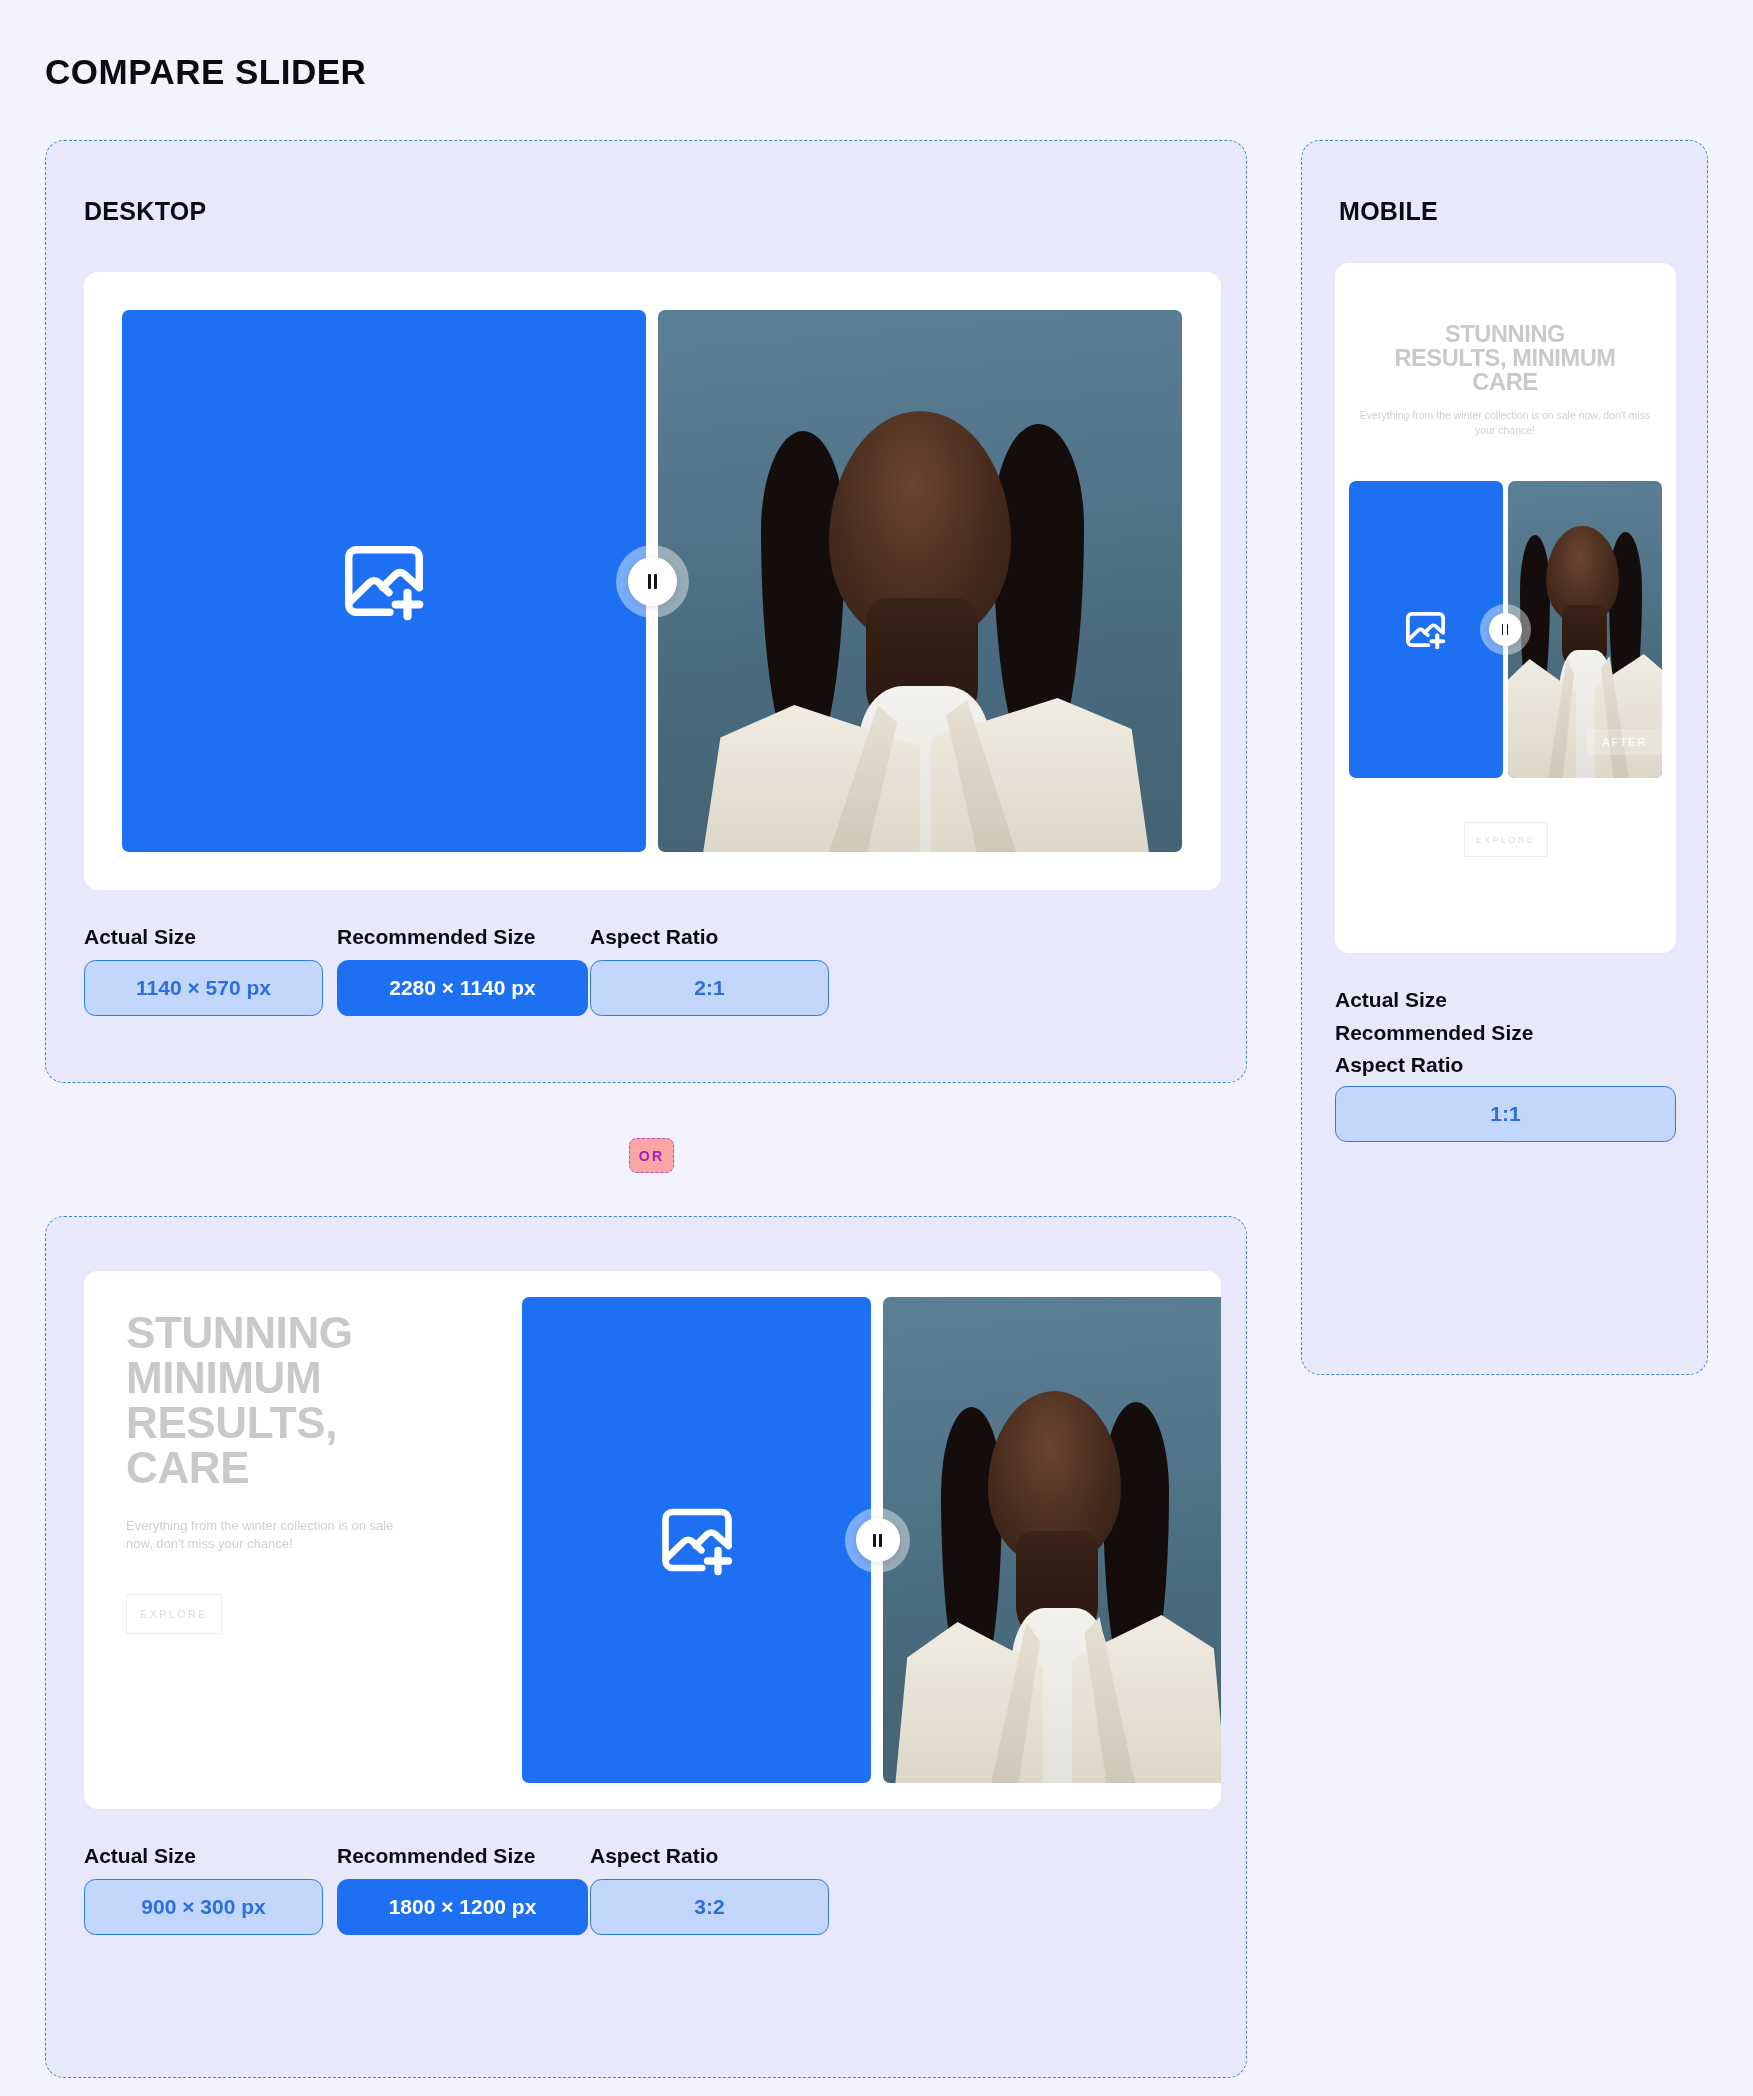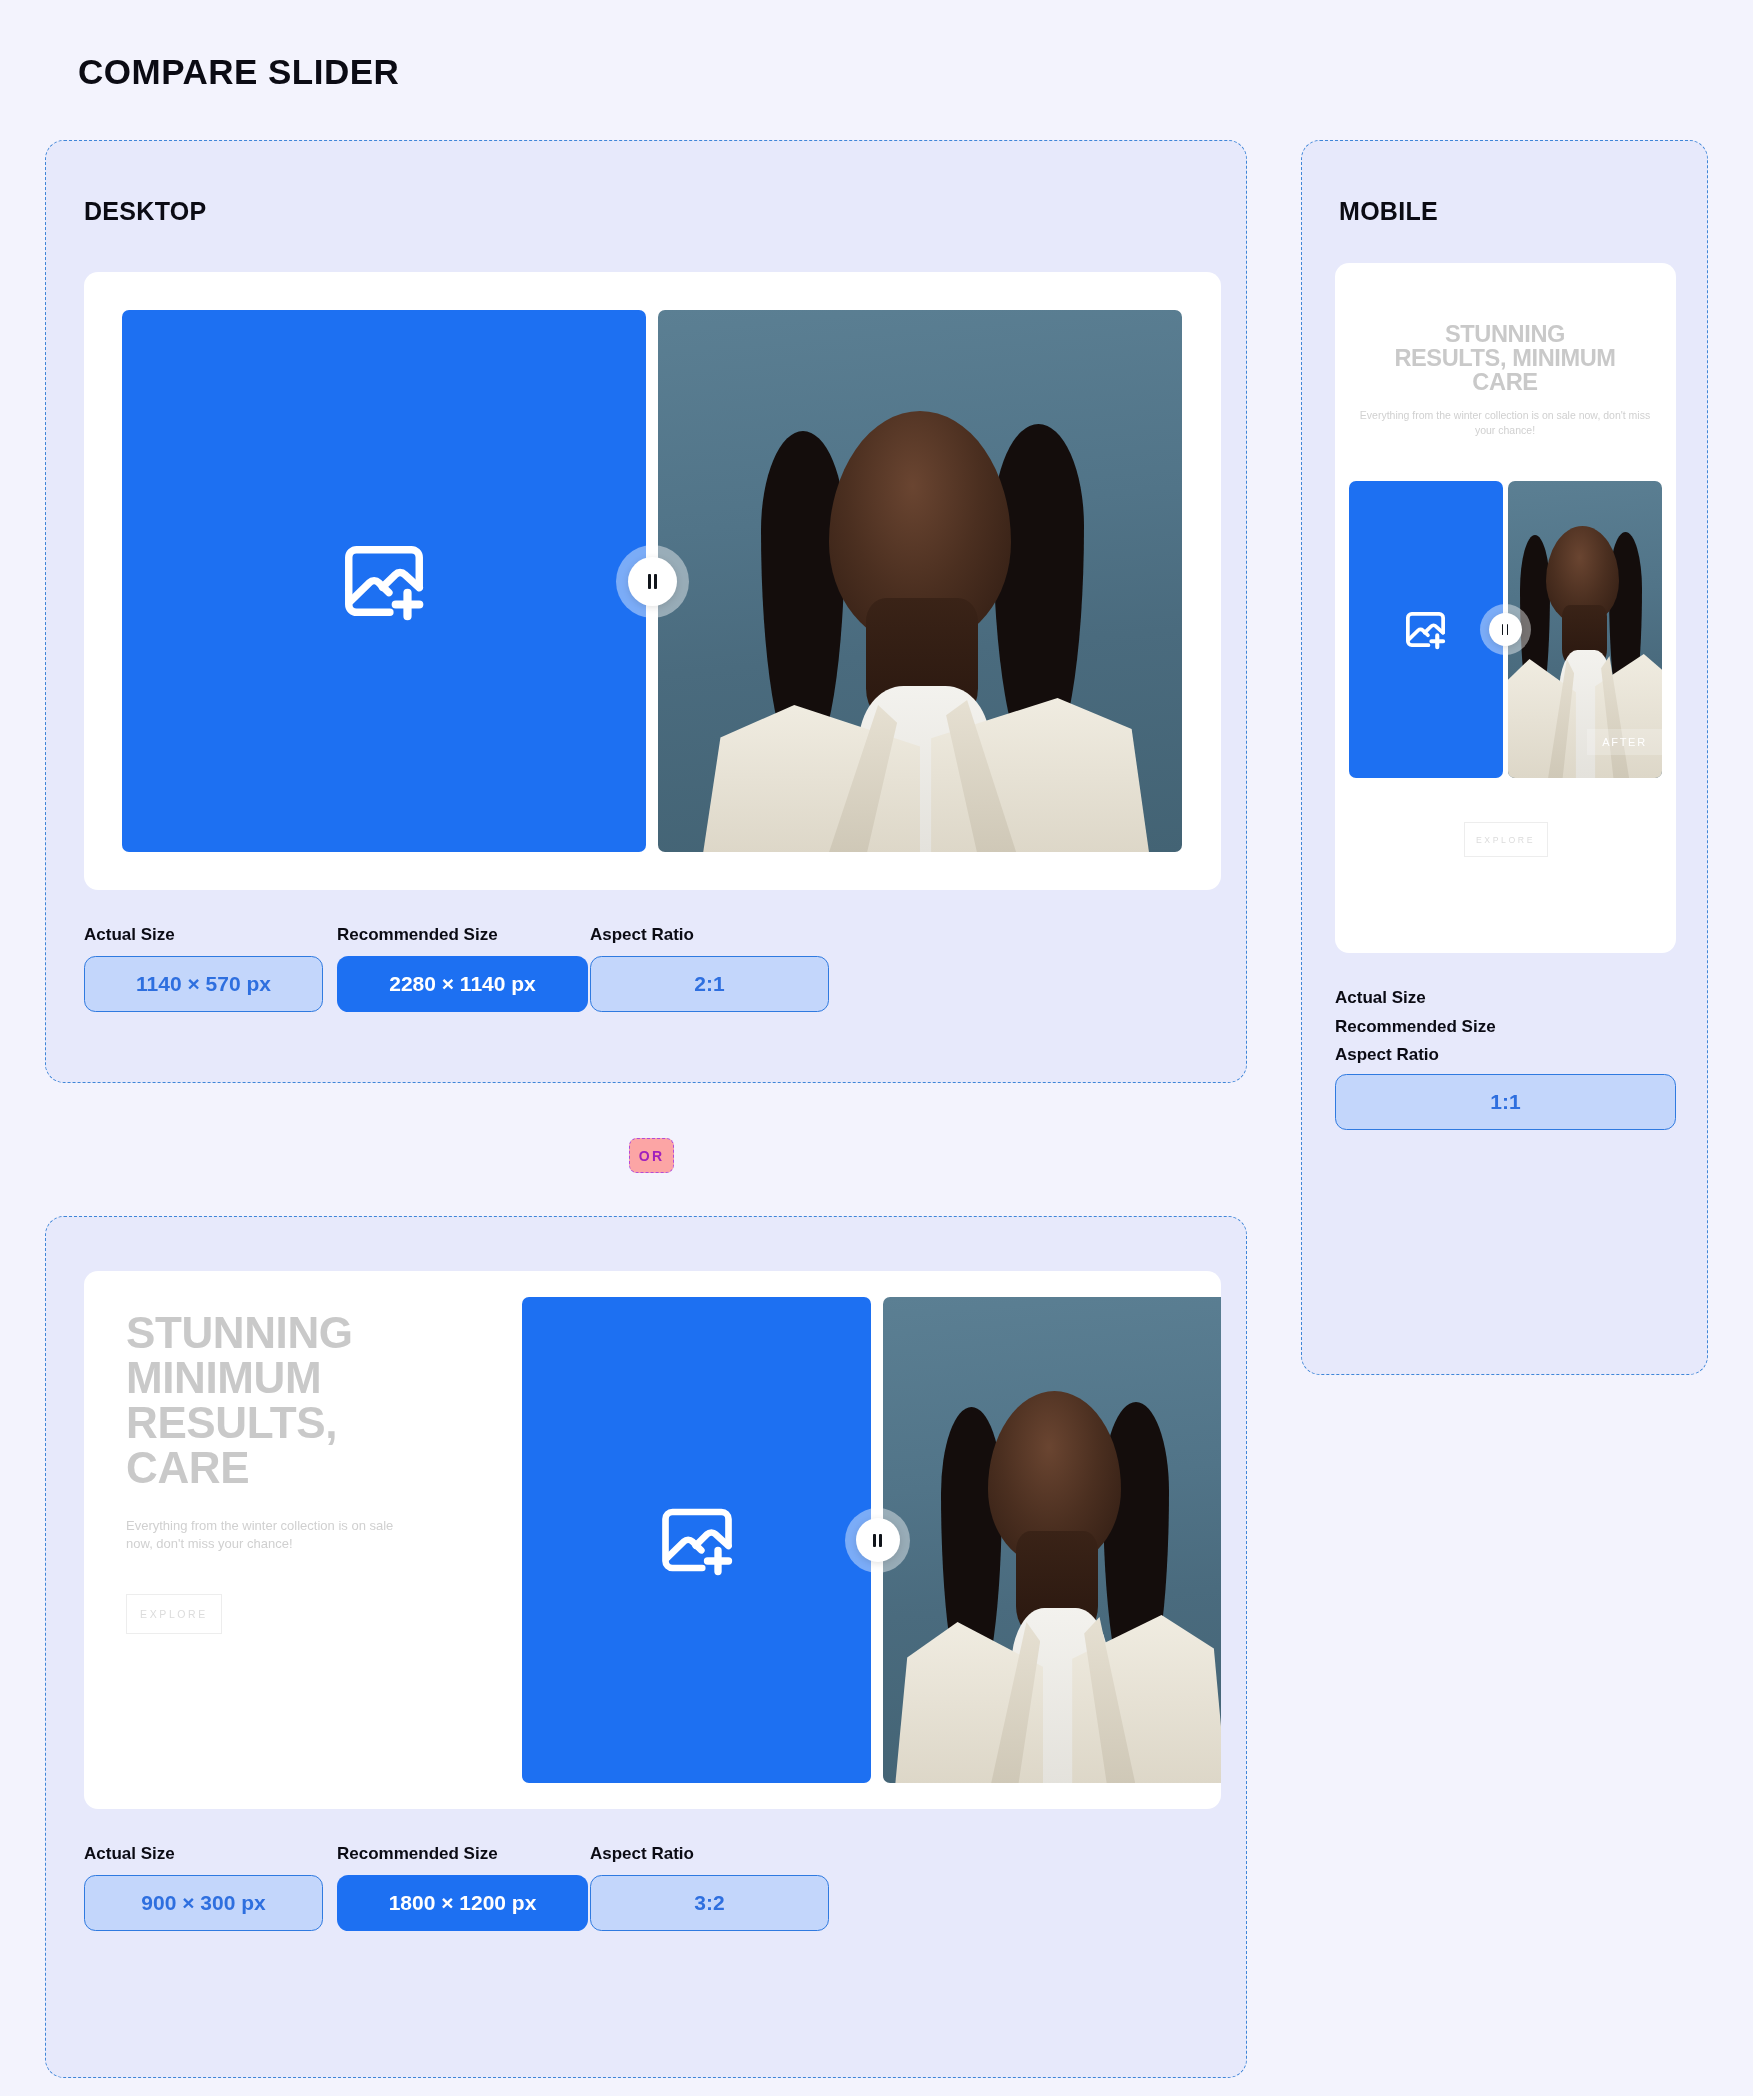--- a/index.html
+++ b/index.html
@@ -21,21 +21,20 @@
 
   
   .page-title {
     position: absolute;
     left: 45px;
     top: 52px;
     font-size: 35px;
     font-weight: 800;
     letter-spacing: 0.5px;
     color: #0b0b14;
-    margin-left: 33px;
   }
 
   
   .spec-panel {
     position: absolute;
     background: #e7e9fb;
     border: 1.7px dashed #3f86d8;
     border-radius: 19px;
   }
   #panel-desktop-top  { left: 45px;  top: 140px;  width: 1202px; height: 943px; }
@@ -195,21 +194,21 @@
     display: flex;
     align-items: center;
     justify-content: center;
     letter-spacing: 1.7px;
   }
 
   
   .spec-row { position: absolute; display: flex; }
   .spec-item { display: flex; flex-direction: column; }
   .spec-label {
-    font-size: 17px;
+    font-size: 21px;
     font-weight: 700;
     color: #0b0b14;
     margin-bottom: 10.5px;
   }
   .pill {
     display: flex;
     align-items: center;
     justify-content: center;
     height: 56px;
     border-radius: 11.4px;

